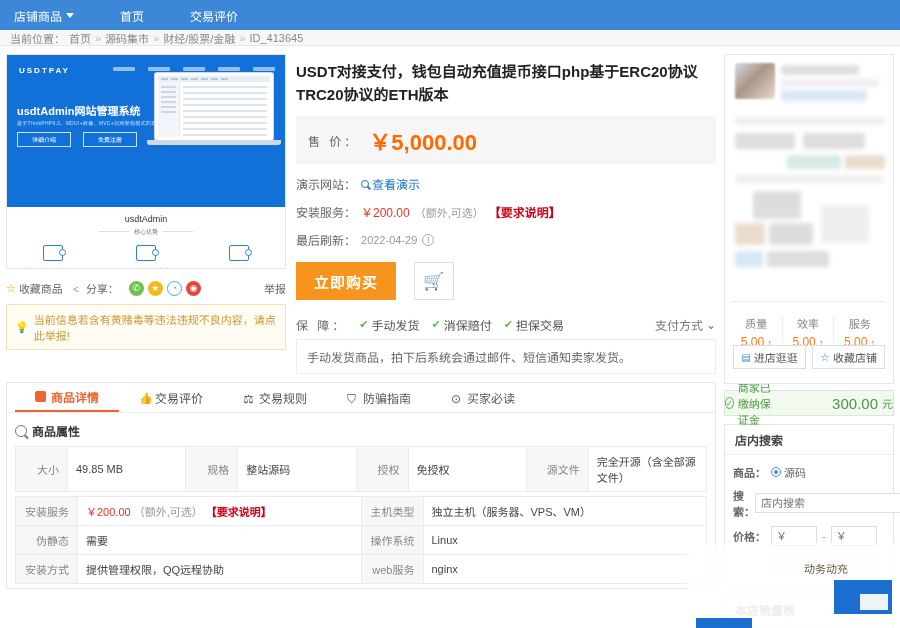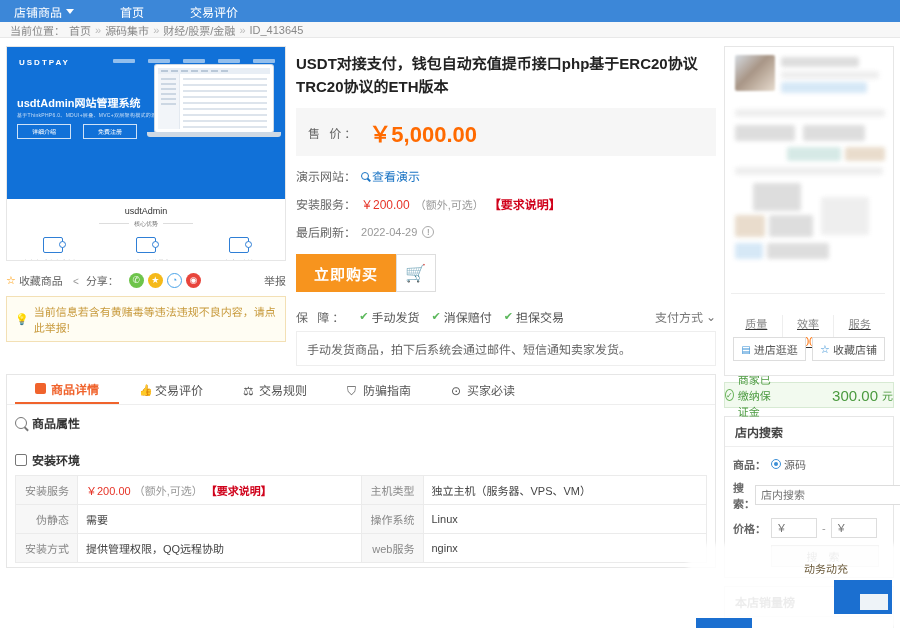--- a/index.html
+++ b/index.html
@@ -5,21 +5,21 @@
   * { box-sizing: border-box; margin: 0; padding: 0; }
   html, body {
     width: 900px; height: 628px;
     font-family: "Liberation Sans", "DejaVu Sans", sans-serif;
     font-size: 12px; color: #333; background: #fff;
     overflow: hidden;
   }
 
   
   .topnav {
-    height: 22px; background: #3c87d8; display: flex; align-items: center;
+    height: 30px; background: #3c87d8; display: flex; align-items: center;
     padding-left: 14px; color: #fff; font-size: 12px;
   }
   .topnav .nav-item { margin-right: 46px; display: flex; align-items: center; gap: 4px; cursor: pointer; white-space: nowrap; }
   .caret-down { width: 0; height: 0; border-left: 4px solid transparent; border-right: 4px solid transparent; border-top: 5px solid #fff; display: inline-block; }
 
   
   .breadcrumb {
     height: 16px; background: #f7f7f7; border-bottom: 1px solid #e8e8e8;
     display: flex; align-items: center; padding-left: 10px; color: #888; font-size: 11px; gap: 4px;
   }
@@ -97,21 +97,21 @@
   .price-val { color: #ff6a00; font-size: 22px; font-weight: bold; }
   .row-line { margin-top: 11px; font-size: 12px; color: #555; display: flex; align-items: center; gap: 5px; }
   .row-line .lab { color: #666; }
   .link-blue { color: #1a74c4; cursor: pointer; display: inline-flex; align-items: center; gap: 3px; }
   .mag { display: inline-block; width: 8px; height: 8px; border: 1.5px solid #1a74c4; border-radius: 50%; position: relative; }
   .mag::after { content: ""; position: absolute; right: -3px; bottom: -2px; width: 4px; height: 1.5px; background: #1a74c4; transform: rotate(45deg); }
   .price-red { color: #e63327; }
   .muted { color: #999; font-size: 11px; }
   .req-note { color: #d0021b; font-weight: bold; cursor: pointer; }
   .excl { display: inline-flex; align-items: center; justify-content: center; width: 12px; height: 12px; border: 1px solid #aaa; border-radius: 50%; color: #888; font-size: 9px; }
-  .buy-row { display: flex; gap: 0; align-items: flex-start; margin-top: 14px; }
+  .buy-row { display: flex; gap: 18px; align-items: flex-start; margin-top: 14px; }
   .buy-btn {
     width: 100px; height: 38px; background: #f7941e; color: #fff; font-size: 15px; font-weight: bold;
     display: flex; align-items: center; justify-content: center; border: none; cursor: pointer; letter-spacing: 1px;
   }
   .cart-btn { width: 40px; height: 38px; border: 1px solid #ddd; background: #fff; display: flex; align-items: center; justify-content: center; cursor: pointer; }
   .cart-glyph { color: #e8665c; font-size: 17px; }
   .guar-row { display: flex; align-items: center; margin-top: 16px; font-size: 12px; color: #555; gap: 12px; }
   .guar-row .lab { letter-spacing: 3px; color: #666; }
   .gtag { display: inline-flex; align-items: center; gap: 3px; cursor: pointer; }
   .chk { color: #5cb85c; font-size: 11px; }
@@ -120,21 +120,21 @@
 
   
   .card { border: 1px solid #e6e6e6; background: #fff; }
   .seller-card { height: 330px; position: relative; overflow: hidden; }
   .blurb { position: absolute; background: #d8d8d8; border-radius: 2px; filter: blur(2.2px); opacity: .85; }
   .blurb.light { background: #ececec; }
   .blurb.blue { background: #cfe4f5; }
   .blurb.tan { background: #e6d7c4; }
   .blurb.teal { background: #cfe6e2; }
   .blurb.pic { background: linear-gradient(135deg,#cfd6dd 0%,#9a8472 45%,#e3d6c6 100%); filter: blur(1.3px); }
-  .ratings { position: absolute; left: 6px; right: 8px; top: 246px; display: flex; border-top: 1px solid #eee; padding-top: 21px; text-decoration: underline; }
+  .ratings { position: absolute; left: 6px; right: 8px; top: 246px; display: flex; border-top: 1px solid #eee; padding-top: 13px; }
   .rate { flex: 1; text-align: center; border-right: 1px solid #eee; }
   .rate:last-child { border-right: none; }
   .rate .rl { color: #888; font-size: 11px; }
   .rate .rv { color: #ff7a18; font-size: 12px; margin-top: 4px; }
   .rate .arrow { color: #e8542f; font-size: 9px; }
   .sbtns { position: absolute; left: 8px; right: 8px; top: 290px; display: flex; gap: 6px; }
   .sbtn { flex: 1; height: 24px; border: 1px solid #ddd; background: #fff; display: flex; align-items: center; justify-content: center; gap: 3px; font-size: 11px; color: #555; cursor: pointer; }
   .env-ico { color: #3b92d6; font-size: 10px; }
   .star2 { color: #3b92d6; font-size: 11px; }
   .deposit {
@@ -395,27 +395,33 @@
           <span>买家必读</span>
         </div>
       </div>
 
       <div class="sec-title">
         <span class="sec-ico"></span>
         <span>商品属性</span>
       </div>
       <table class="attr">
         <tbody>
+        <tr>
+          <td class="k">大小</td>
+          <td>49.85 MB</td>
+          <td class="k">规格</td>
+          <td>整站源码</td>
+          <td class="k">授权</td>
+          <td>免授权</td>
+          <td class="k wide">源文件</td>
+          <td>完全开源（含全部源文件）</td>
+        </tr>
       </tbody>
         </table>
 
-      <div class="sec-title">
-        <span class="sec-ico code"></span>
-        <span>安装环境</span>
-      </div>
       <table class="attr">
         <tbody>
             <tr>
           <td class="k wide">安装服务</td>
           <td>
             <span class="price-red">￥200.00</span>
             <span class="muted">（额外,可选）</span>
             <span class="req-note">【要求说明】</span>
           </td>
           <td class="k wide">主机类型</td>

